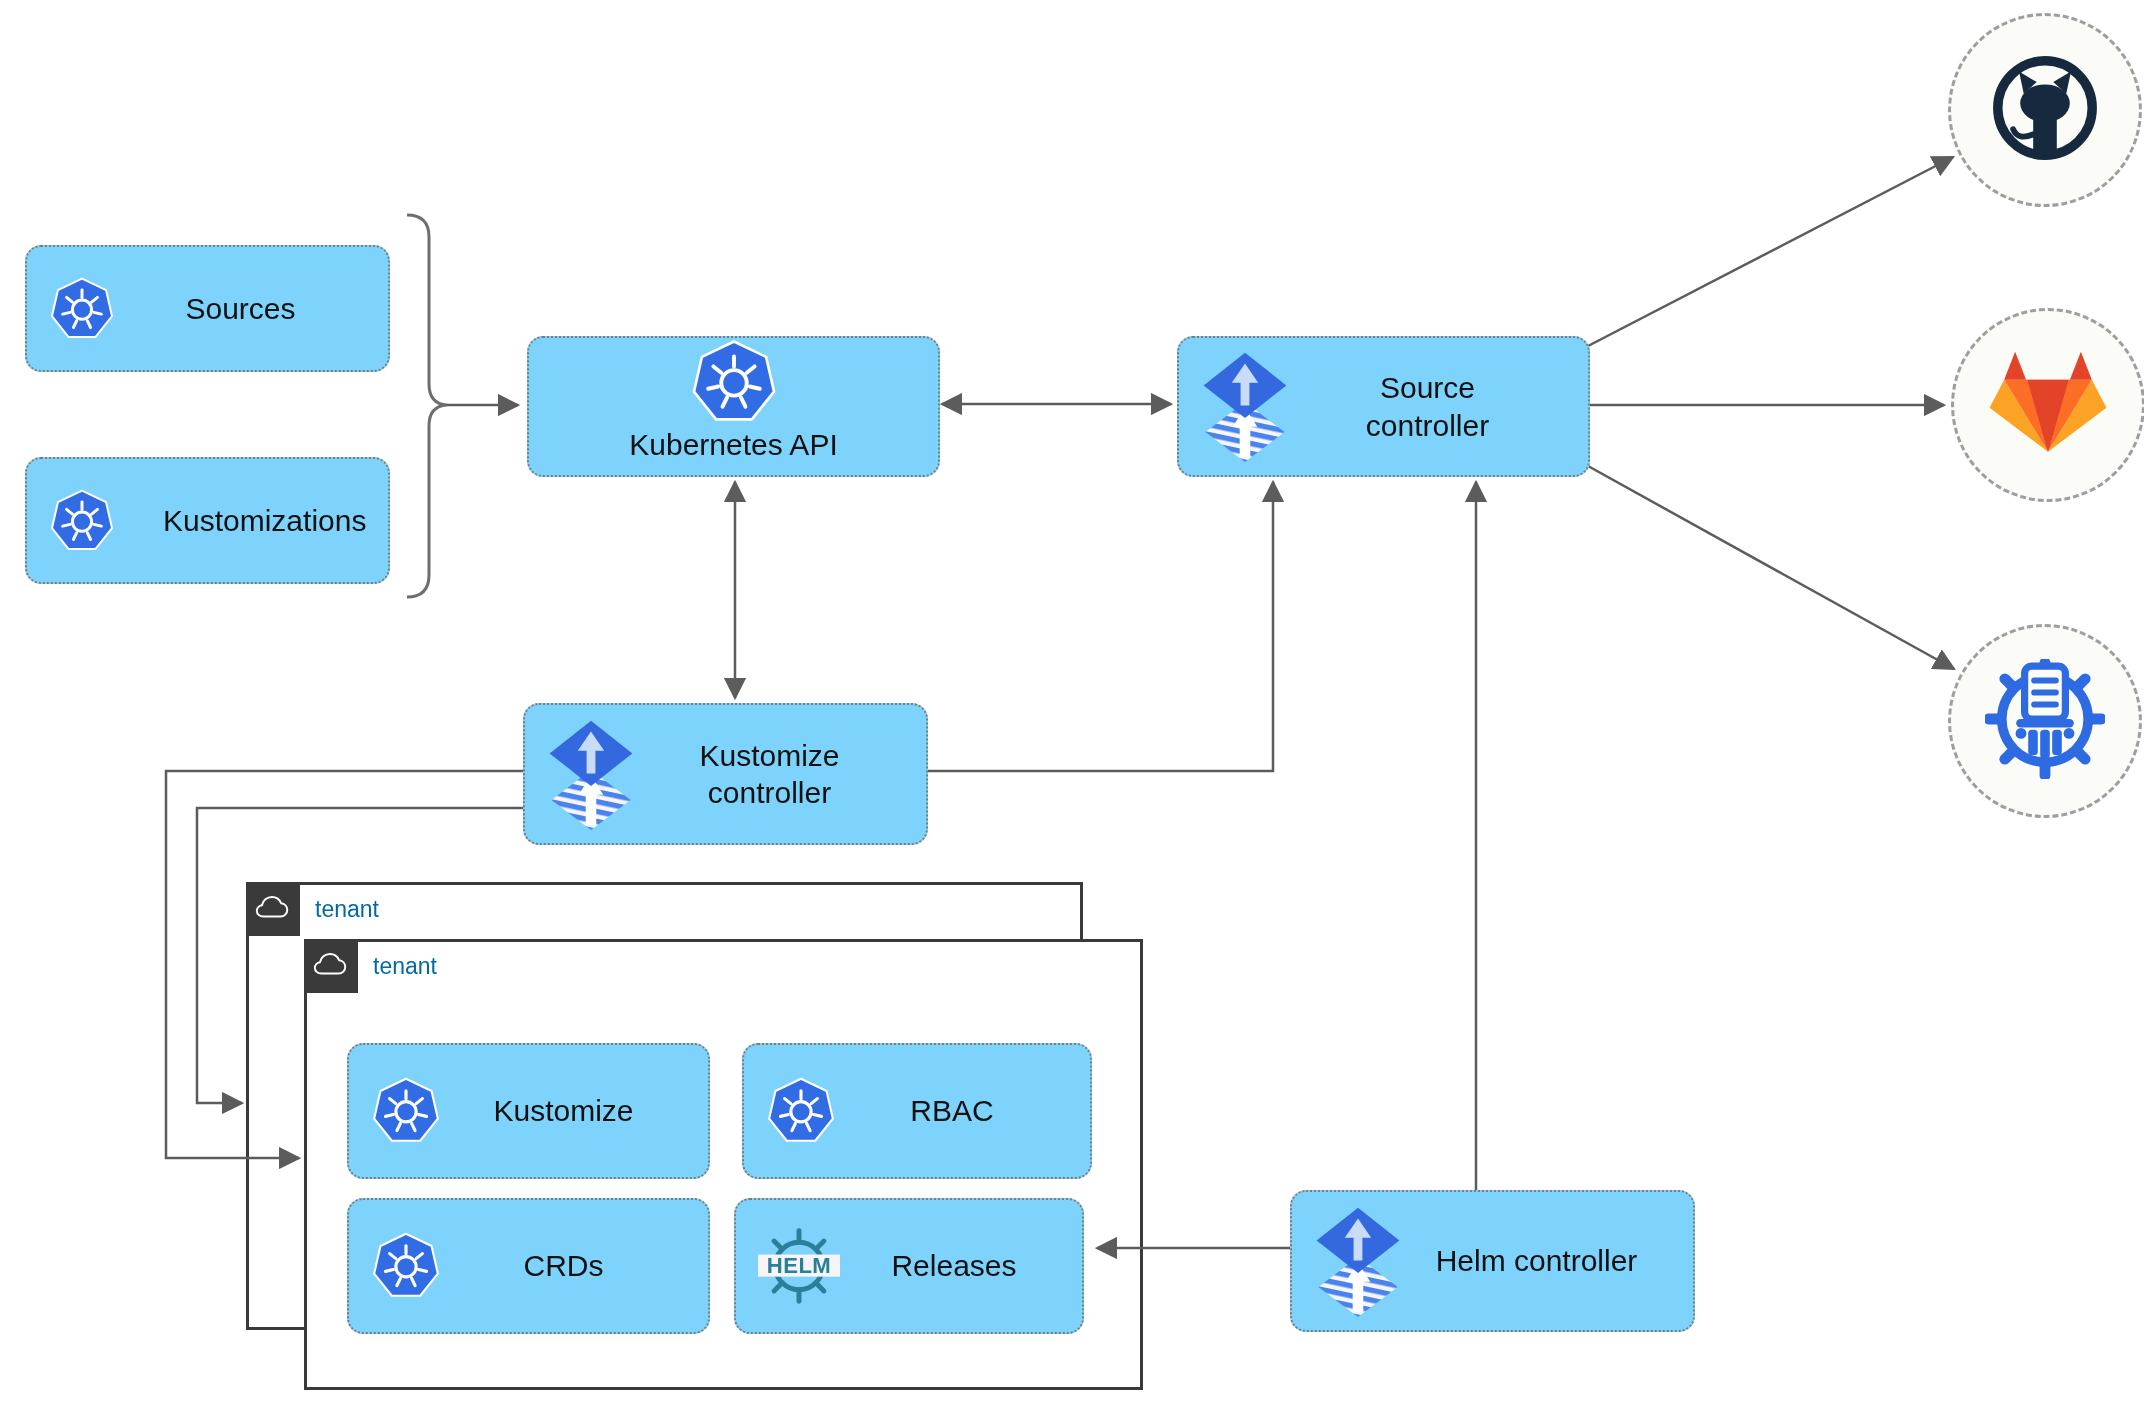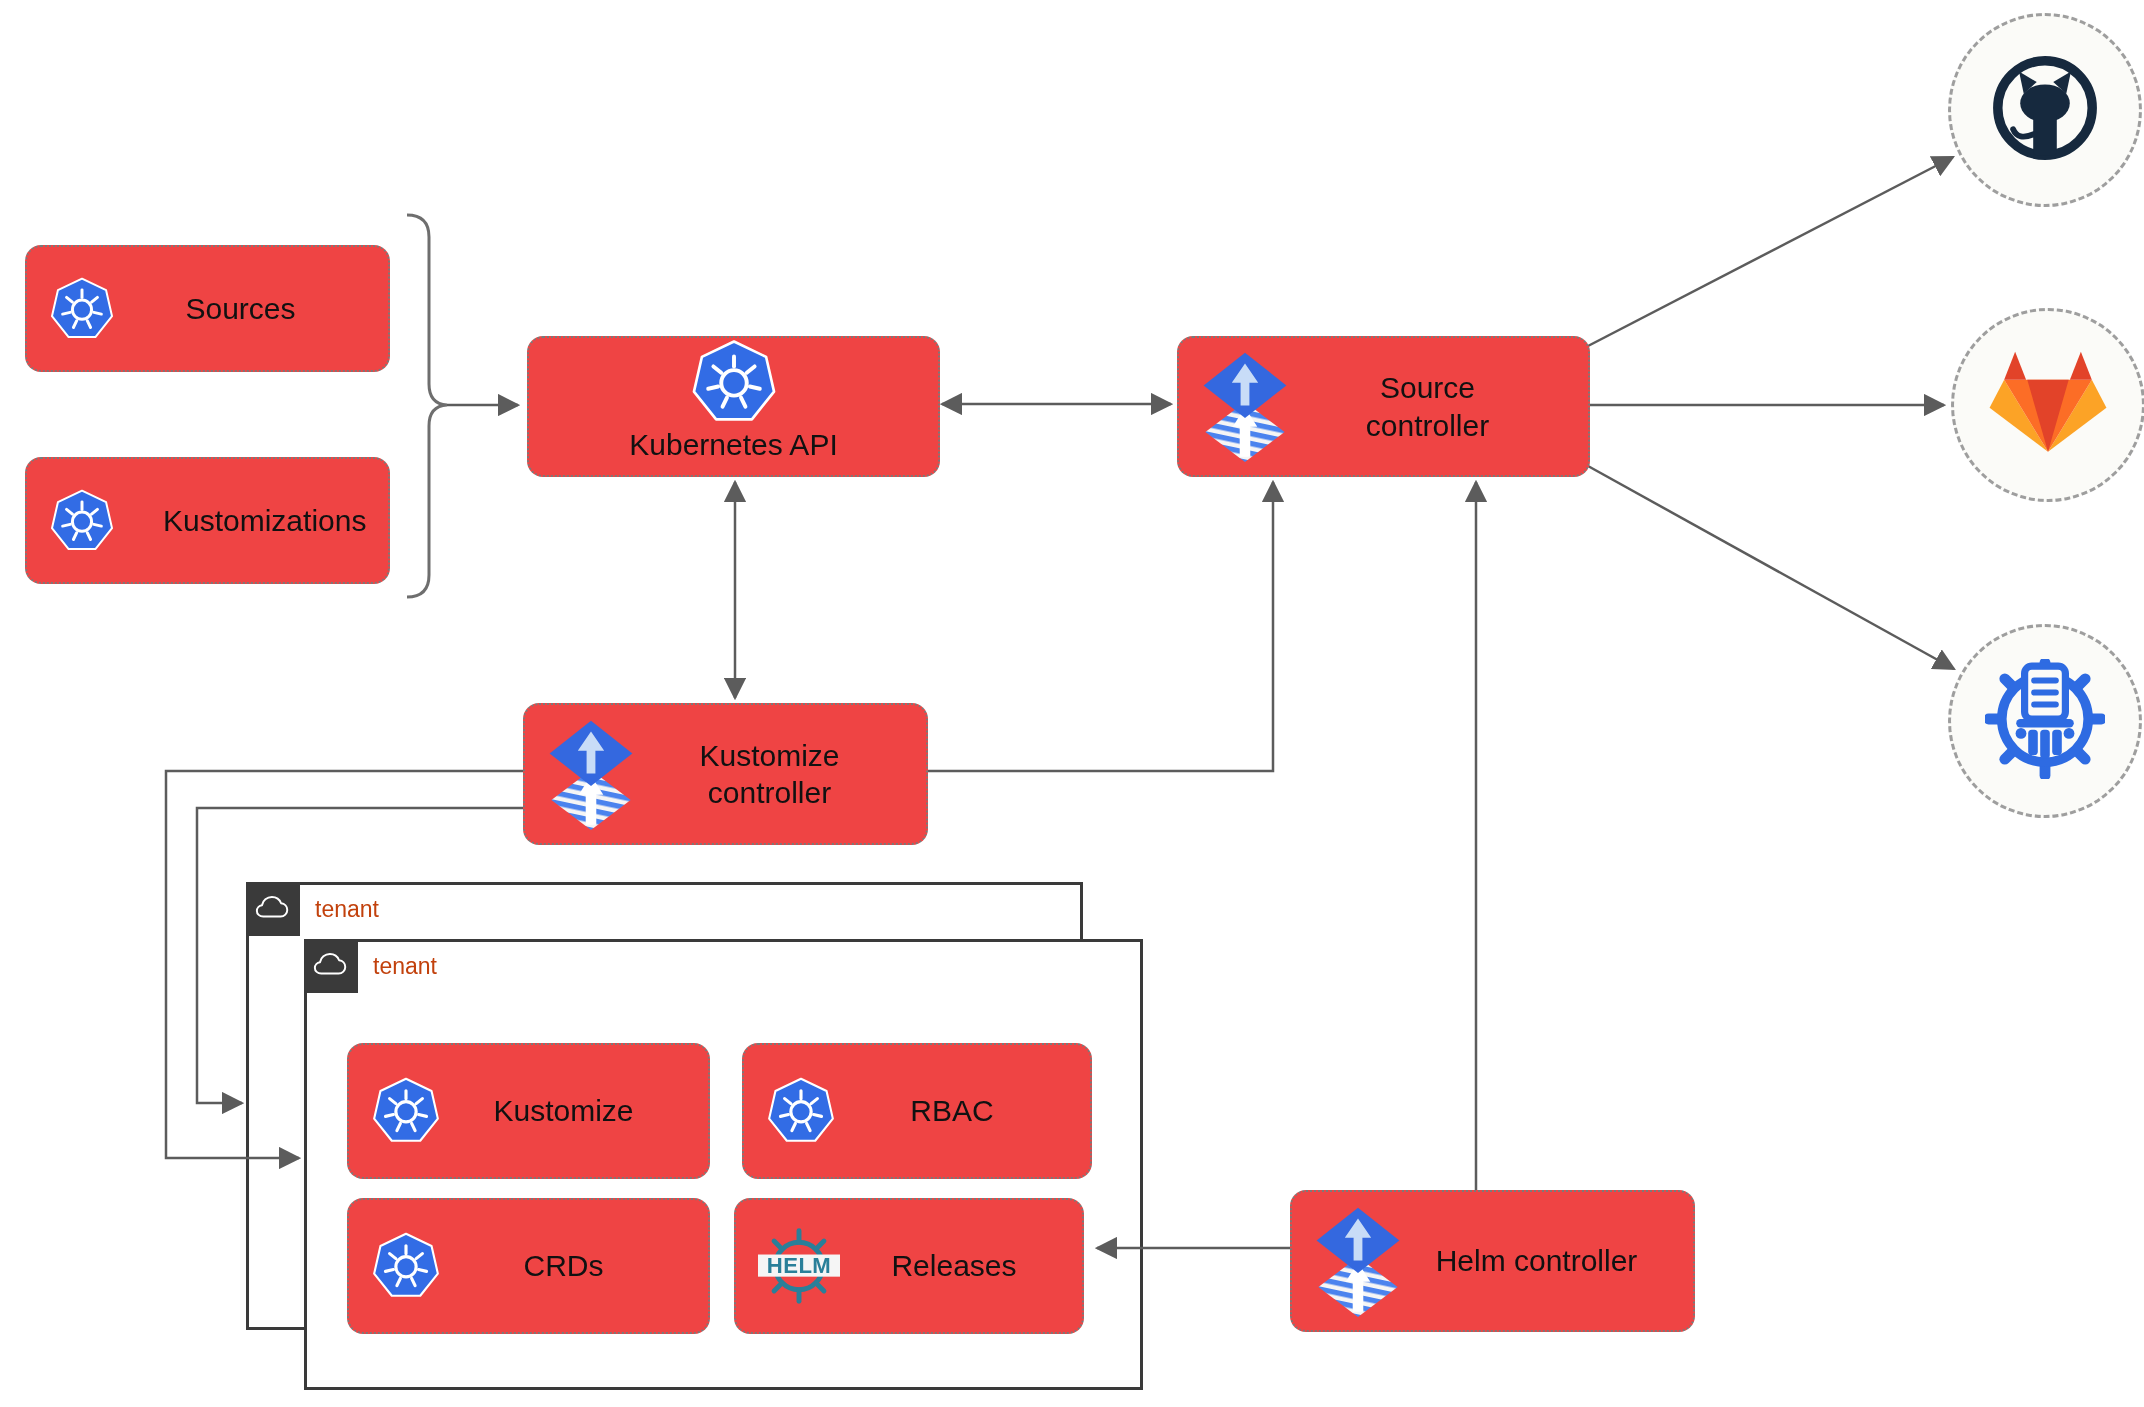--- a/index.html
+++ b/index.html
@@ -1,28 +1,28 @@
 <!DOCTYPE html>
 <html><head>
 <meta charset="utf-8">
 <style>
   html,body{margin:0;padding:0;background:#ffffff;}
   .canvas{position:relative;width:2144px;height:1407px;background:#ffffff;
           font-family:"Liberation Sans","DejaVu Sans",sans-serif;overflow:hidden;}
-  .node{position:absolute;box-sizing:border-box;background:#ef4444;
+  .node{position:absolute;box-sizing:border-box;background:#7dd3fc;
         border:2.5px dotted #7a7a7a;border-radius:16px;display:flex;
         align-items:center;padding:0 22px;z-index:4;}
   .node .icon{flex:0 0 auto;display:flex;align-items:center;justify-content:center;}
   .node .lbl{flex:1;text-align:center;font-size:30px;color:#111;line-height:1.25;}
   .lbl-narrow{max-width:210px;margin:4px auto;}
   .tenant{position:absolute;box-sizing:border-box;background:#ffffff;border:3px solid #3a3a3a;}
   .tenant-tab{position:absolute;top:-3px;left:-3px;width:54px;height:54px;background:#3a3a3a;
               display:flex;align-items:center;justify-content:center;}
   .tenant-lbl{position:absolute;top:-3px;left:66px;height:54px;display:flex;
-              align-items:center;font-size:23px;color:#c2410c;}
+              align-items:center;font-size:23px;color:#0369a1;}
   .ext{position:absolute;width:194px;height:194px;border-radius:50%;
        border:3px dashed #9e9e9e;background:#fbfbf8;box-sizing:border-box;
        display:flex;align-items:center;justify-content:center;z-index:4;}
   .wires{position:absolute;left:0;top:0;z-index:3;pointer-events:none;}
 </style>
 </head>
 <body>
 
 <div class="canvas">
 

